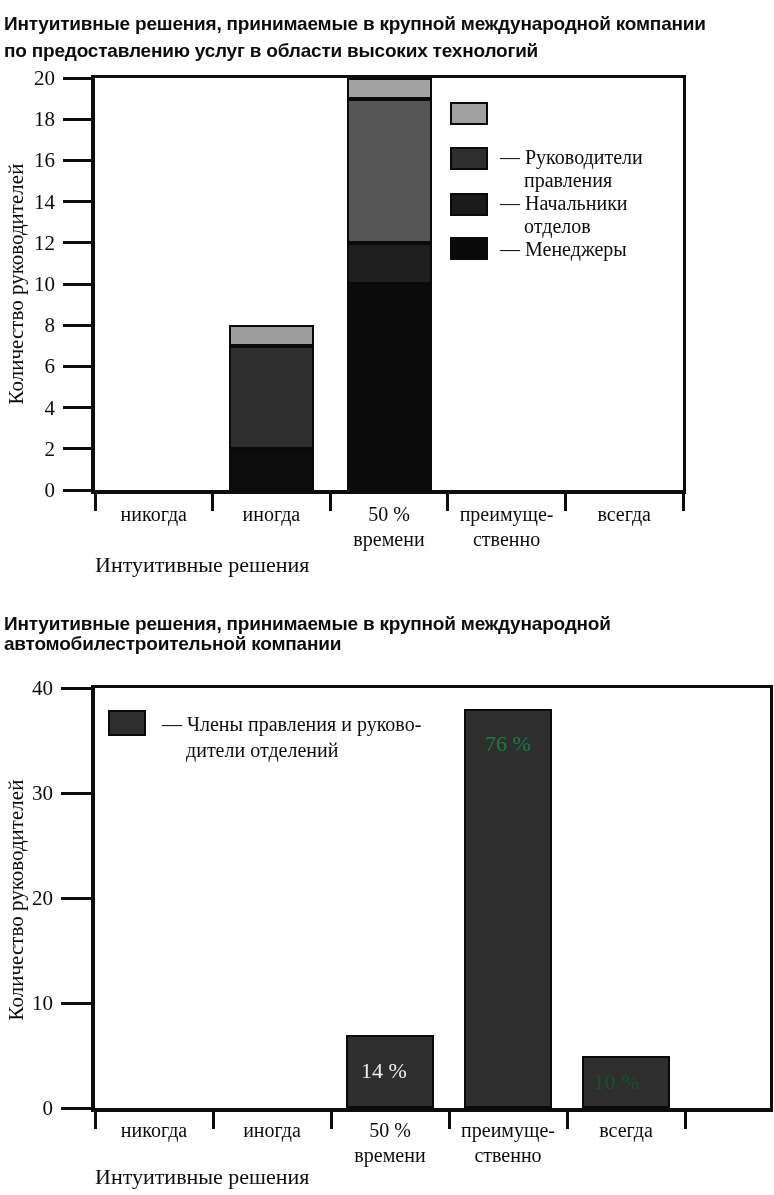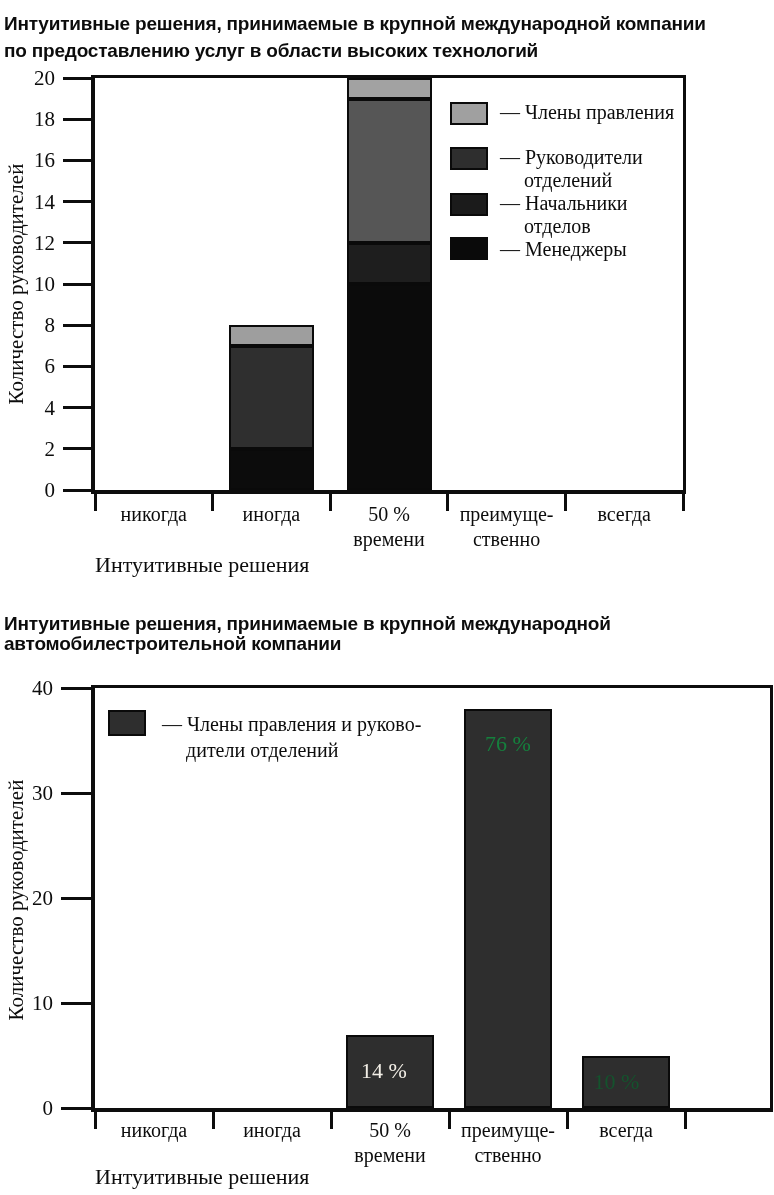--- a/index.html
+++ b/index.html
@@ -80,24 +80,23 @@
 ственно</div>
       <div class="catlabel" style="left: 565.4px; top: 502px; width: 117.6px; line-height: 25px;">всегда</div>
       <div class="seg" style="left: 228.9px; top: 448.8px; width: 85px; height: 41.2px; background: rgb(12, 12, 12);"></div>
       <div class="seg" style="left: 228.9px; top: 345.8px; width: 85px; height: 103px; background: rgb(47, 47, 47);"></div>
       <div class="seg" style="left: 228.9px; top: 325.2px; width: 85px; height: 20.6px; background: rgb(158, 158, 158);"></div>
       <div class="seg" style="left: 346.5px; top: 284px; width: 85px; height: 206px; background: rgb(11, 11, 11);"></div>
       <div class="seg" style="left: 346.5px; top: 242.8px; width: 85px; height: 41.2px; background: rgb(30, 30, 30);"></div>
       <div class="seg" style="left: 346.5px; top: 98.6px; width: 85px; height: 144.2px; background: rgb(86, 86, 86);"></div>
       <div class="seg" style="left: 346.5px; top: 78px; width: 85px; height: 20.6px; background: rgb(162, 162, 162);"></div>
       <div class="lgsw" style="left: 450px; top: 102px; width: 38px; height: 23px; background: rgb(160, 160, 160);"></div>
-      <div class="lgtx" style="left: 500px; top: 101px; width: 195px; line-height: 23px;">— Члены правления</div>
       <div class="lgsw" style="left: 450px; top: 147px; width: 38px; height: 23px; background: rgb(46, 46, 46);"></div>
       <div class="lgtx" style="left: 500px; top: 146px; width: 195px; line-height: 23px;">— Руководители
-отделений</div>
+правления</div>
       <div class="lgsw" style="left: 450px; top: 193px; width: 38px; height: 23px; background: rgb(27, 27, 27);"></div>
       <div class="lgtx" style="left: 500px; top: 192px; width: 195px; line-height: 23px;">— Начальники
 отделов</div>
       <div class="lgsw" style="left: 450px; top: 237px; width: 38px; height: 23px; background: rgb(10, 10, 10);"></div>
       <div class="lgtx" style="left: 500px; top: 238px; width: 195px; line-height: 23px;">— Менеджеры</div>
     </section>
 
   <section id="fig1" class="figure">
     <h2 class="title t1">Интуитивные решения, принимаемые в крупной международной
 автомобилестроительной компании</h2>

